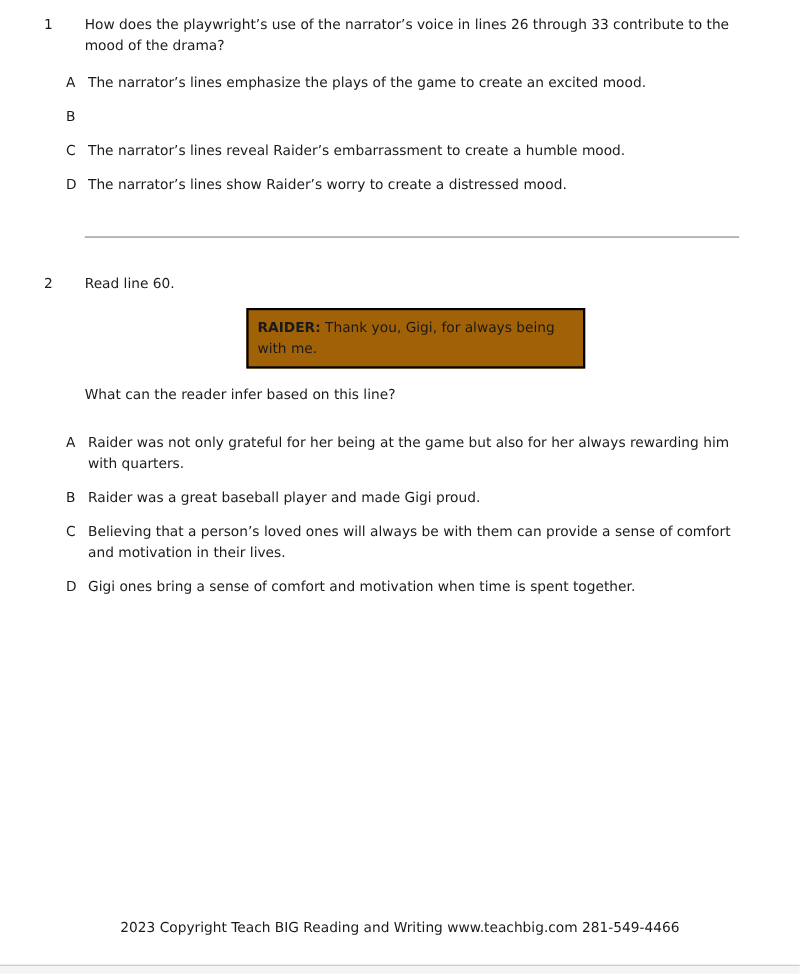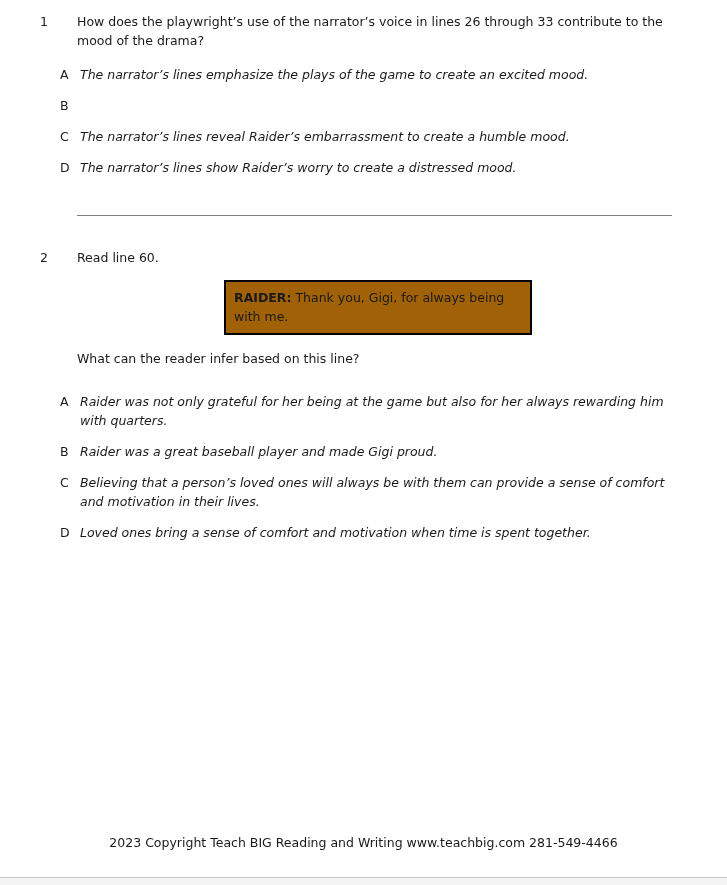--- a/index.html
+++ b/index.html
@@ -14,21 +14,21 @@
     color: #1a1a1a;
   }
   .page { position: absolute; inset: 0; background: #ffffff; }
 
   .qrow { display: flex; margin-left: 40px; }
   .qnum { width: 37px; flex: none; }
   .qtext { width: 600px; }
 
   .chrow { display: flex; margin: 12px 0 0 60px; }
   .chletter { width: 20px; flex: none; }
-  .chtext { width: 597px; font-style: italic; }
+  .chtext { width: 597px; }
 
   .q1-block { padding-top: 12px; }
   .q1-choices-first { margin-top: 15px; }
 
   .divider {
     height: 0;
     border-top: 1px solid #808080;
     margin: 38px 0 0 77px;
     width: 595px;
   }
@@ -116,20 +116,20 @@
     <div class="chrow">
       <div class="chletter">B</div>
       <div class="chtext">Raider was a great baseball player and made Gigi proud.</div>
     </div>
     <div class="chrow">
       <div class="chletter">C</div>
       <div class="chtext">Believing that a person’s loved ones will always be with them can provide a sense of comfort and motivation in their lives.</div>
     </div>
     <div class="chrow">
       <div class="chletter">D</div>
-      <div class="chtext">Loved ones bring a sense of comfort and motivation when time is spent together.</div>
+      <div class="chtext">Gigi ones bring a sense of comfort and motivation when time is spent together.</div>
     </div>
   </div>
 
   <div class="footer">2023 Copyright Teach BIG Reading and Writing www.teachbig.com 281-549-4466</div>
 
   <div class="bottom-strip"></div>
 </div>
 
 </body></html>

